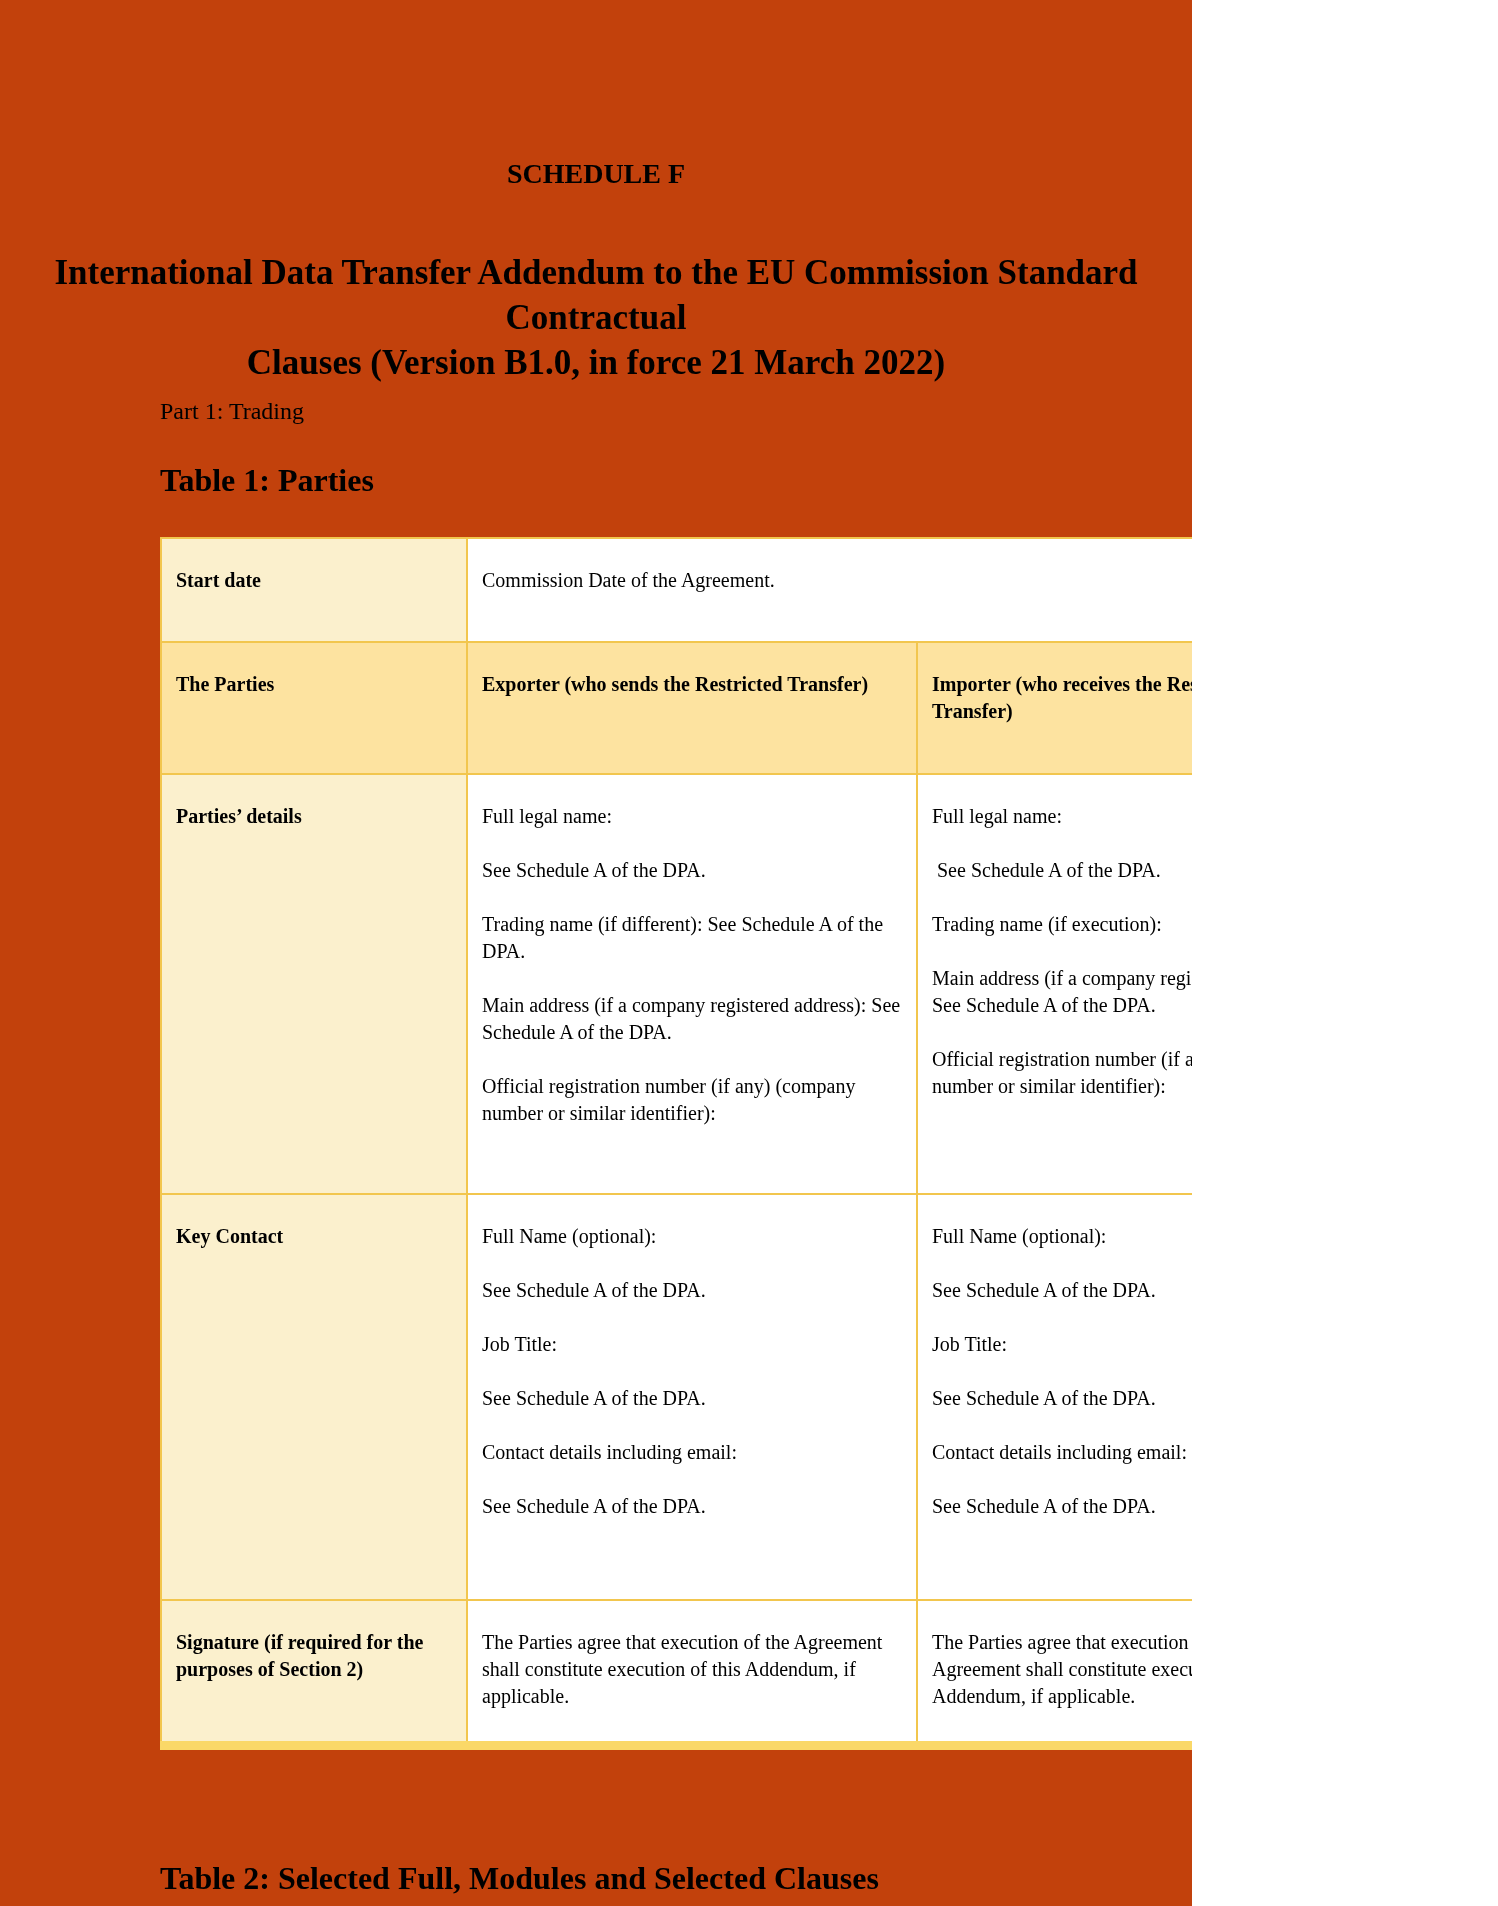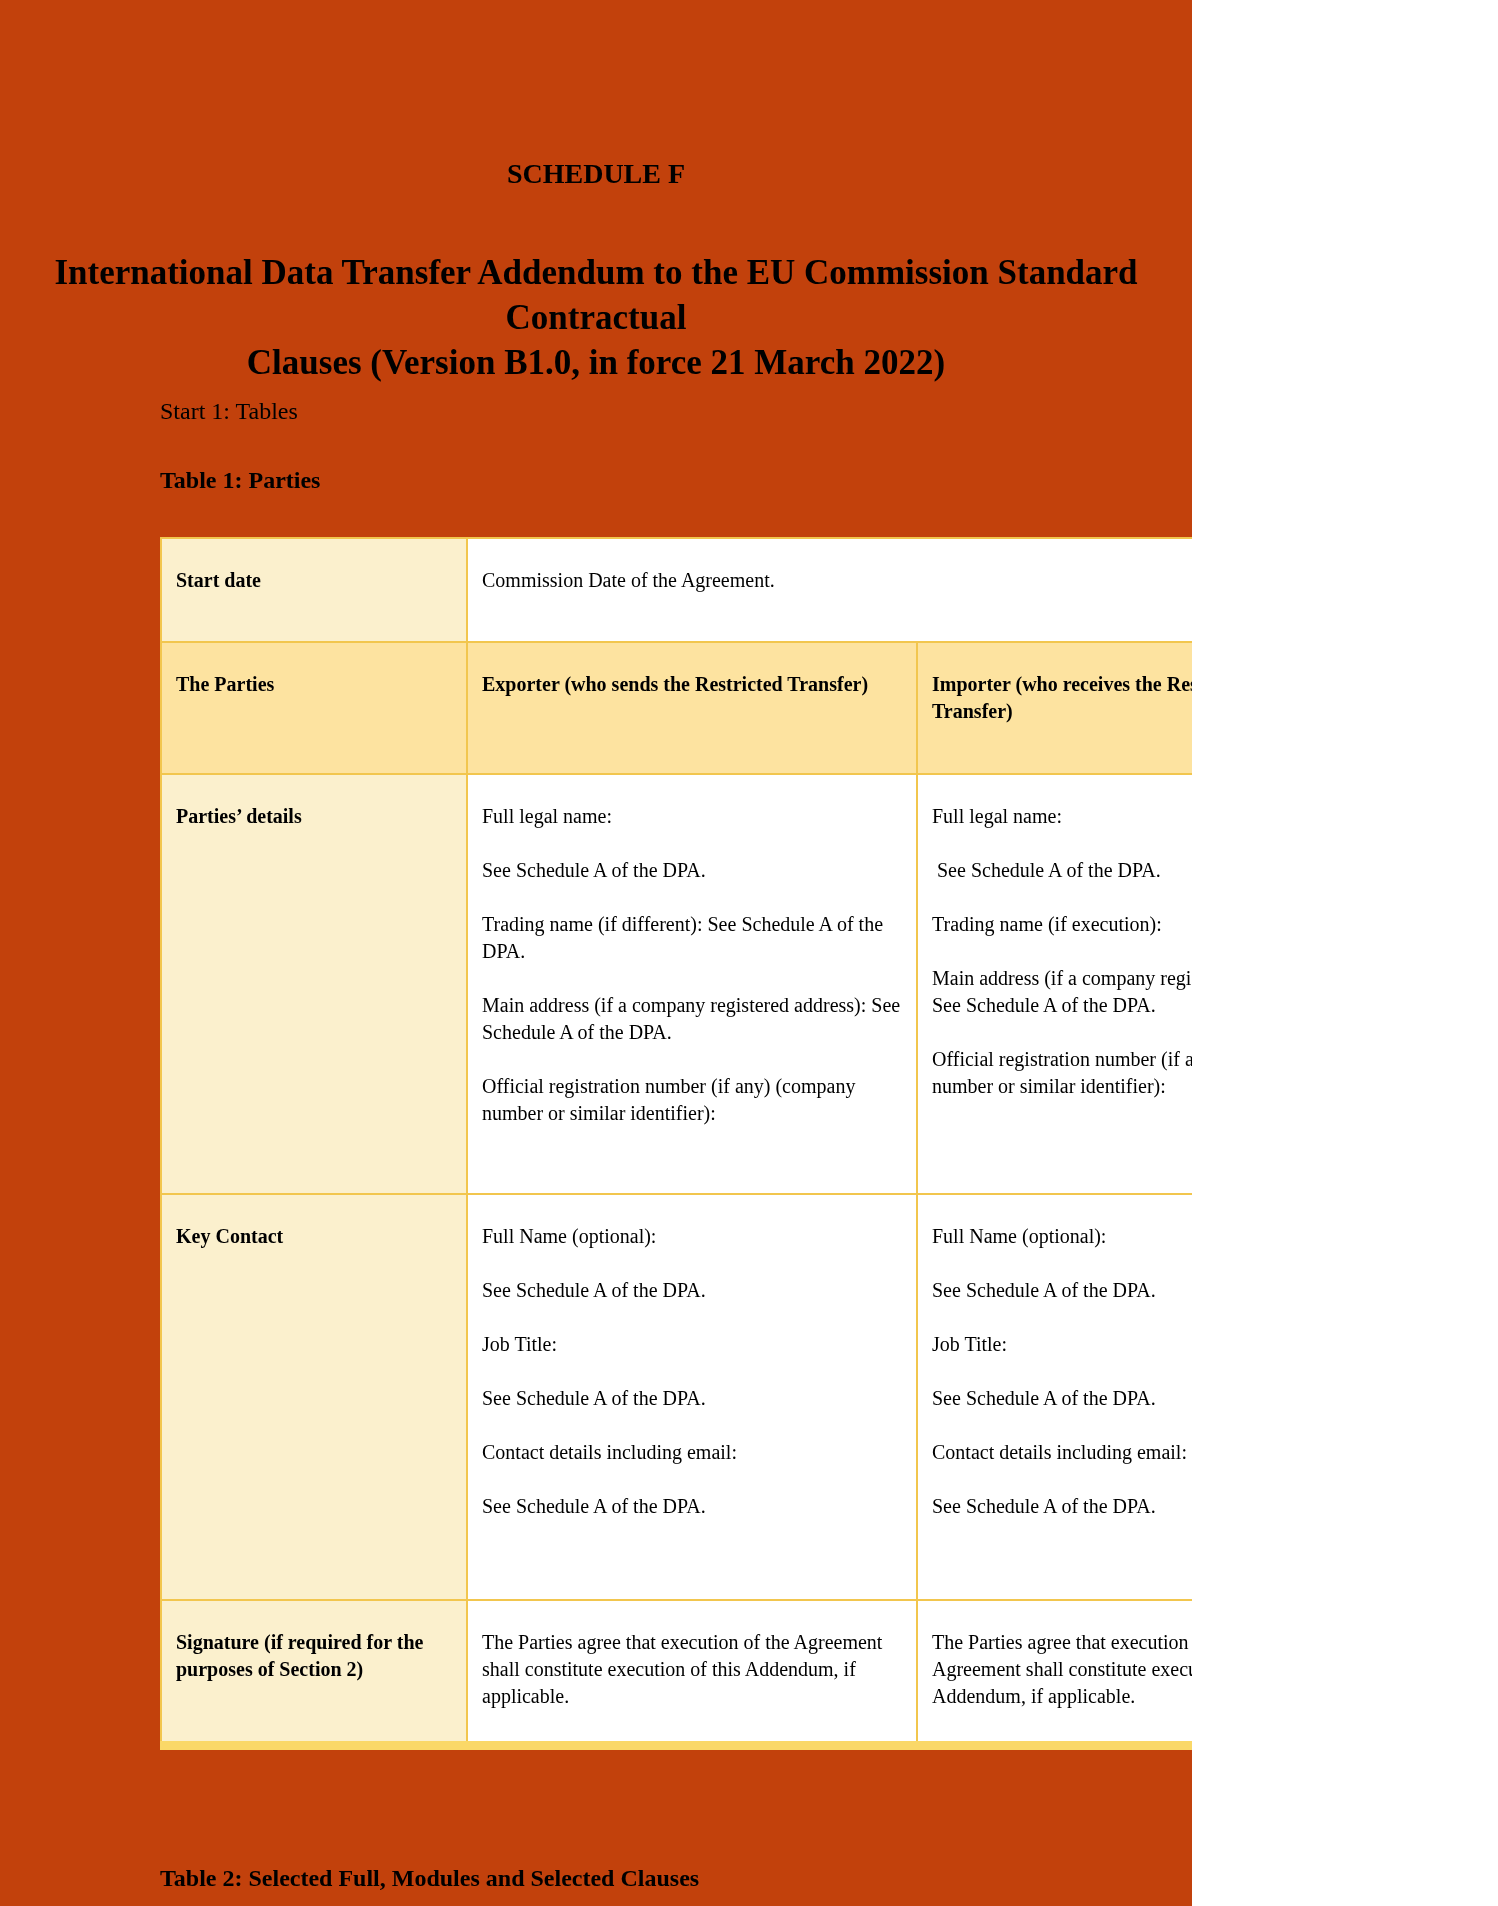--- a/index.html
+++ b/index.html
@@ -31,21 +31,21 @@
     line-height: 45px;
   }
   .part-heading {
     margin: 10px 0 0 160px;
     font-size: 24px;
     line-height: 33px;
   }
   .table-heading {
     margin: 36px 0 0 160px;
     font-weight: bold;
-    font-size: 24px;
+    font-size: 32px;
     line-height: 33px;
   }
   .table-heading.table2 {
     margin-top: 112px;
   }
   table.parties-table {
     margin: 40px 0 0 160px;
     width: 1173px;
     border-collapse: collapse;
     table-layout: fixed;
@@ -88,21 +88,21 @@
 
 <div class="doc">
 
   <div class="schedule-title">SCHEDULE F</div>
 
   <div class="main-title">
     <div>International Data Transfer Addendum to the EU Commission Standard Contractual</div>
     <div>Clauses (Version B1.0, in force 21 March 2022)</div>
   </div>
 
-  <div class="part-heading">Start 1: Tables</div>
+  <div class="part-heading">Part 1: Trading</div>
 
   <div class="table-heading">Table 1: Parties</div>
 
   <table class="parties-table">
     <colgroup>
       <col style="width:306px">
       <col style="width:450px">
       <col style="width:417px">
     </colgroup>
     <tbody>

